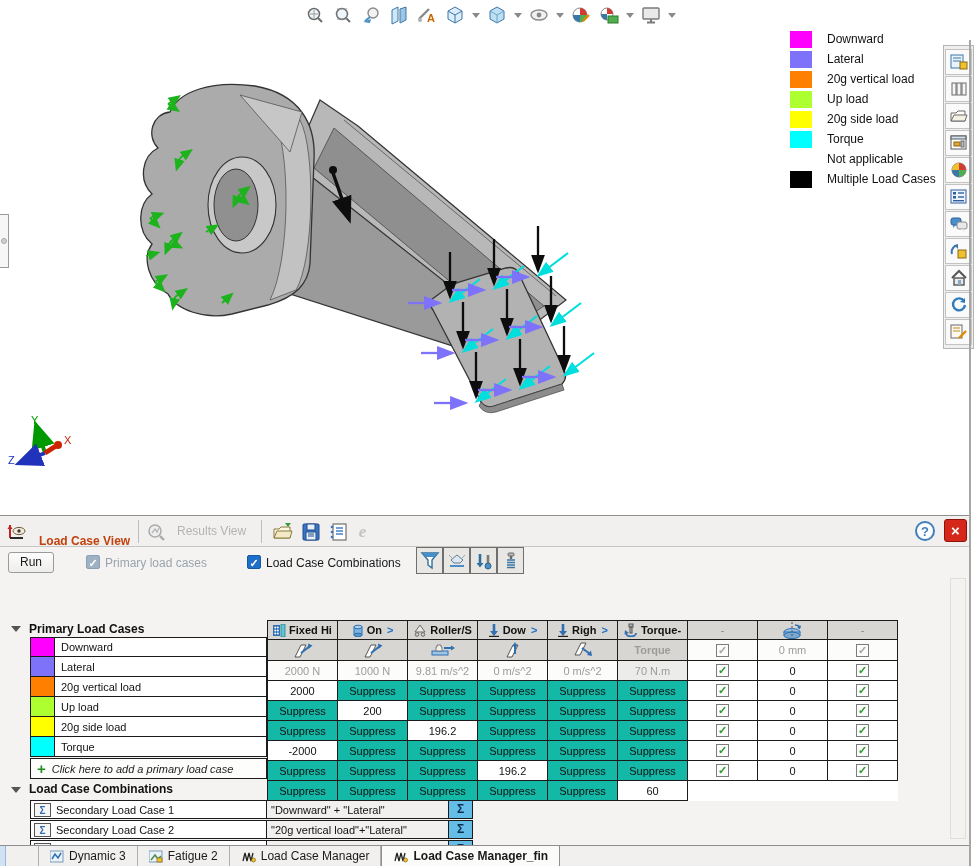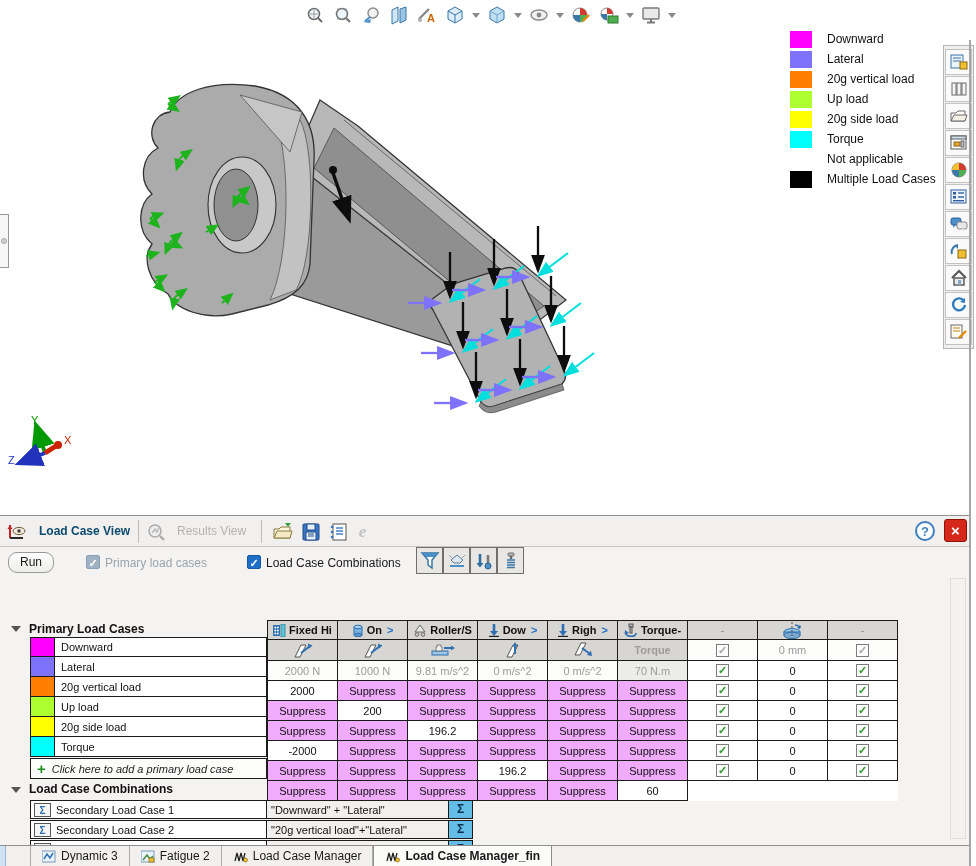--- a/index.html
+++ b/index.html
@@ -28,36 +28,36 @@
 
   
   #panel { position: absolute; left: 0; top: 515px; width: 969px; height: 330px; background: #f4f3f1; border-top: 1px solid #8f8f8f; }
   #panel-titlebar { position: absolute; left: 0; top: 0; width: 100%; height: 31px; background: #f1f0ee; border-bottom: 1px solid #c6c6c4; }
   .pt-label { position: absolute; top: 8px; font-size: 12px; white-space: nowrap; }
   .vsep { position: absolute; top: 4px; width: 1px; height: 23px; background: #bdbdbb; }
   .pt-btn { position: absolute; top: 3px; width: 25px; height: 25px; display: flex; align-items: center; justify-content: center; }
   #help-btn { position: absolute; left: 915px; top: 5px; width: 20px; height: 20px; border: 2px solid #3f7fbf; border-radius: 50%; color: #3f7fbf; font-weight: bold; font-size: 13px; display: flex; align-items: center; justify-content: center; background: #fdfdfd; }
   #close-btn { position: absolute; left: 944px; top: 3px; width: 23px; height: 23px; background: #d5281b; border: 1px solid #8f1208; border-radius: 3px; color: #fff; font-weight: bold; font-size: 15px; display: flex; align-items: center; justify-content: center; }
 
-  #run-btn { position: absolute; left: 8px; top: 36px; width: 46px; height: 21px; background: linear-gradient(#fdfdfd,#ededeb); border: 1px solid #9a9a9a; border-radius: 9px; font-size: 12px; text-align: center; line-height: 19px; color: #1a1a1a; }
+  #run-btn { position: absolute; left: 8px; top: 36px; width: 46px; height: 21px; background: linear-gradient(#fdfdfd,#ededeb); border: 1px solid #9a9a9a; border-radius: 3px; font-size: 12px; text-align: center; line-height: 19px; color: #1a1a1a; }
   .cbx { position: absolute; width: 14px; height: 14px; border-radius: 2px; color: #fff; font-size: 11px; font-weight: bold; text-align: center; line-height: 14px; }
   .cbx.disabled { background: #9fb2c3; border: 1px solid #8aa0b4; }
   .cbx.checked  { background: #1e6fc8; border: 1px solid #155a9e; }
   .cb-label { position: absolute; top: 40px; font-size: 12px; white-space: nowrap; }
   #filter-bar { position: absolute; left: 416px; top: 31px; display: flex; }
   .flt-btn { width: 27px; height: 27px; border: 1px solid #6f6f6f; background: #e9e7e3; display: flex; align-items: center; justify-content: center; margin-right: 0px; }
 
   
   #grid { position: absolute; left: 267px; top: 62px; display: grid; grid-template-columns: repeat(9,70px); grid-template-rows: 19px 21px 20px repeat(6,20px); border-left: 1px solid #1b1b1b; border-top: 1px solid #1b1b1b; background: #fff; margin-top: 42px; }
   .c { border-right: 1px solid #1b1b1b; border-bottom: 1px solid #1b1b1b; display: flex; align-items: center; justify-content: center; font-size: 11px; overflow: hidden; white-space: nowrap; }
   .h { background: #d8d6d2; font-weight: bold; gap: 3px; color: #111; }
   .h2 { background: #d8d6d2; color: #8a8a8a; }
   .v3 { color: #9c9c9c; background: #fcfcfb; }
   .bd { background: #fff; color: #111; }
-  .sup { background: #f0abfc; }
+  .sup { background: #14b8a6; }
   .gspan { grid-column: 6 / span 3; }
   .xpd { color: #1e6fc8; font-weight: bold; font-size: 11px; margin-left: 2px; }
   .cb { width: 13px; height: 13px; border: 1px solid #7c7c7c; background: #fcfcfc; display: flex; align-items: center; justify-content: center; font-size: 11px; font-weight: bold; }
   .cb.green { color: #2f9b2f; }
   .cb.gray  { color: #a7a7a7; }
 
   
   .sec-label { position: absolute; font-size: 12px; font-weight: bold; color: #111; white-space: nowrap; }
   .sec-chev { position: absolute; width: 0; height: 0; border-left: 5px solid transparent; border-right: 5px solid transparent; border-top: 6px solid #555; }
   .name-row { position: absolute; left: 30px; width: 237px; height: 20px; border: 1px solid #1b1b1b; background: #fff; display: flex; align-items: stretch; }
@@ -74,21 +74,21 @@
   .combo-txt { font-size: 11px; color: #111; }
   .combo-eq { position: absolute; left: 267px; width: 182px; height: 19px; border: 1px solid #1b1b1b; border-left: none; background: #f1f0ee; font-size: 11px; color: #111; display: flex; align-items: center; padding-left: 4px; }
   .combo-btn { position: absolute; left: 449px; width: 24px; height: 19px; border: 1px solid #1b1b1b; border-left: none; background: #63bde6; color: #0d2f52; font-weight: bold; font-size: 12px; text-align: center; line-height: 17px; }
 
   #table-scrollbar { position: absolute; left: 950px; top: 62px; width: 16px; height: 261px; background: #f3f2f0; border: 1px solid #e0dedb; }
 
   
   #tabbar { position: absolute; left: 0; top: 845px; width: 969px; height: 21px; background: #f1f0ee; border-top: 1px solid #8f8f8f; display: flex; align-items: stretch; }
   #tab-scroll-notch { width: 6px; background: #cfe3f5; border-right: 1px solid #9ab8d4; }
   .doc-tab { display: flex; align-items: center; gap: 5px; padding: 0 11px; font-size: 12px; color: #1a1a1a; border-right: 1px solid #b0afac; white-space: nowrap; }
-  .doc-tab.first { margin-left: 24px; border-left: 1px solid #b0afac; }
+  .doc-tab.first { margin-left: 32px; border-left: 1px solid #b0afac; }
   .doc-tab.active { background: #fbfbfa; font-weight: bold; border-left: 1px solid #8f8f8f; border-right: 1px solid #8f8f8f; }
 </style>
 </head>
 <body>
 
 <div id="root">
 
   <svg width="976" height="515" viewBox="0 0 976 515" style="position:absolute;left:0;top:0;">
     <defs>
       <marker id="ah-k" markerWidth="9" markerHeight="8" refX="6.5" refY="3" orient="auto">
@@ -453,21 +453,21 @@
     <div id="panel-titlebar">
       <div class="pt-btn" style="left:4px;">
           <svg width="22" height="22">
             <line x1="4" y1="17" x2="4" y2="4" stroke="#c42222" stroke-width="2"></line>
             <path d="M4,4 L1.5,8 L6.5,8 Z" fill="#c42222"></path>
             <line x1="4" y1="17" x2="17" y2="17" stroke="#2a2a2a" stroke-width="2"></line>
             <ellipse cx="13" cy="10" rx="6" ry="3.6" fill="#f4e9d8" stroke="#6a5a3a"></ellipse>
             <circle cx="13" cy="10" r="1.7" fill="#3a3a3a"></circle>
           </svg>
         </div>
-      <span class="pt-label" style="left:39px; font-weight:bold; color:#0c4a6e;">Load Case View</span>
+      <span class="pt-label" style="left:39px; font-weight:bold; color:#c2410c;margin-top:10px;">Load Case View</span>
       <span class="vsep" style="left:138px;"></span>
       <div class="pt-btn" style="left:144px;">
           <svg width="22" height="22">
             <circle cx="9" cy="10" r="6" fill="#efefef" stroke="#aaa" stroke-width="1.5"></circle>
             <path d="M6,12 L9,8 L11,11 L13,7" fill="none" stroke="#bbb" stroke-width="1.5"></path>
             <line x1="14" y1="15" x2="18" y2="19" stroke="#aaa" stroke-width="2.4"></line>
           </svg>
         </div>
       <span class="pt-label" style="left:177px; color:#b3b3b3;">Results View</span>
       <span class="vsep" style="left:261px;"></span>

